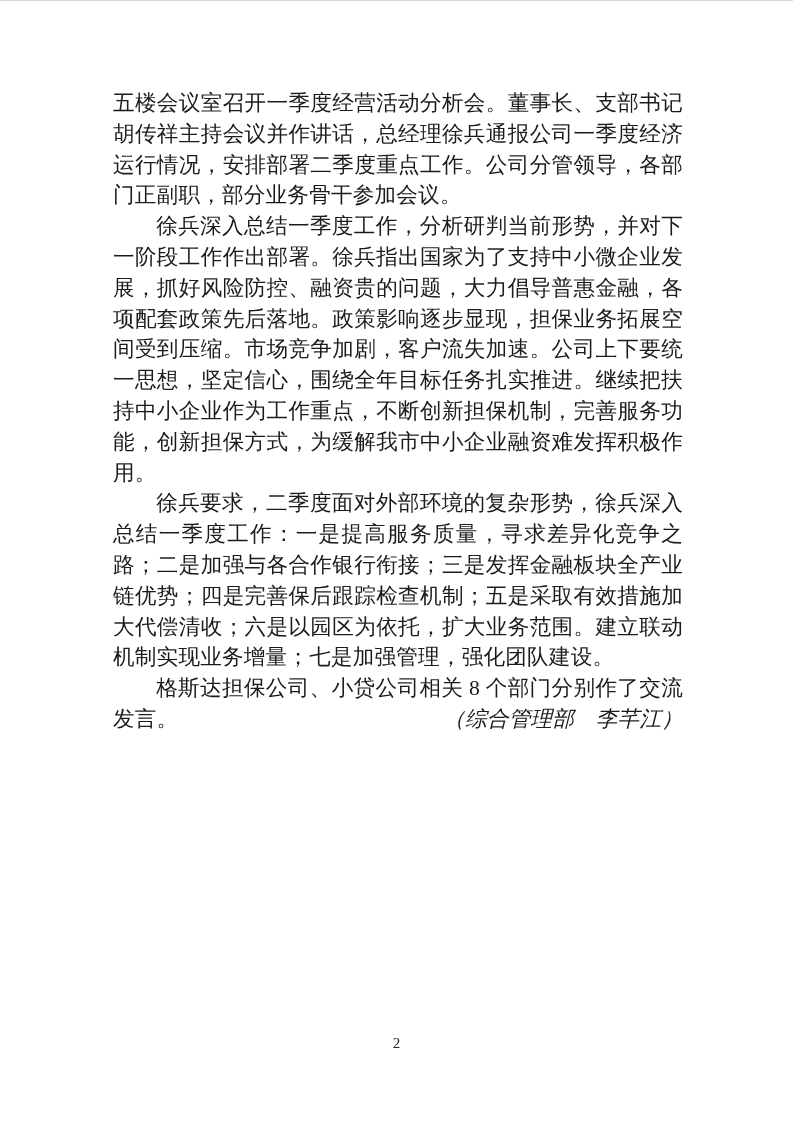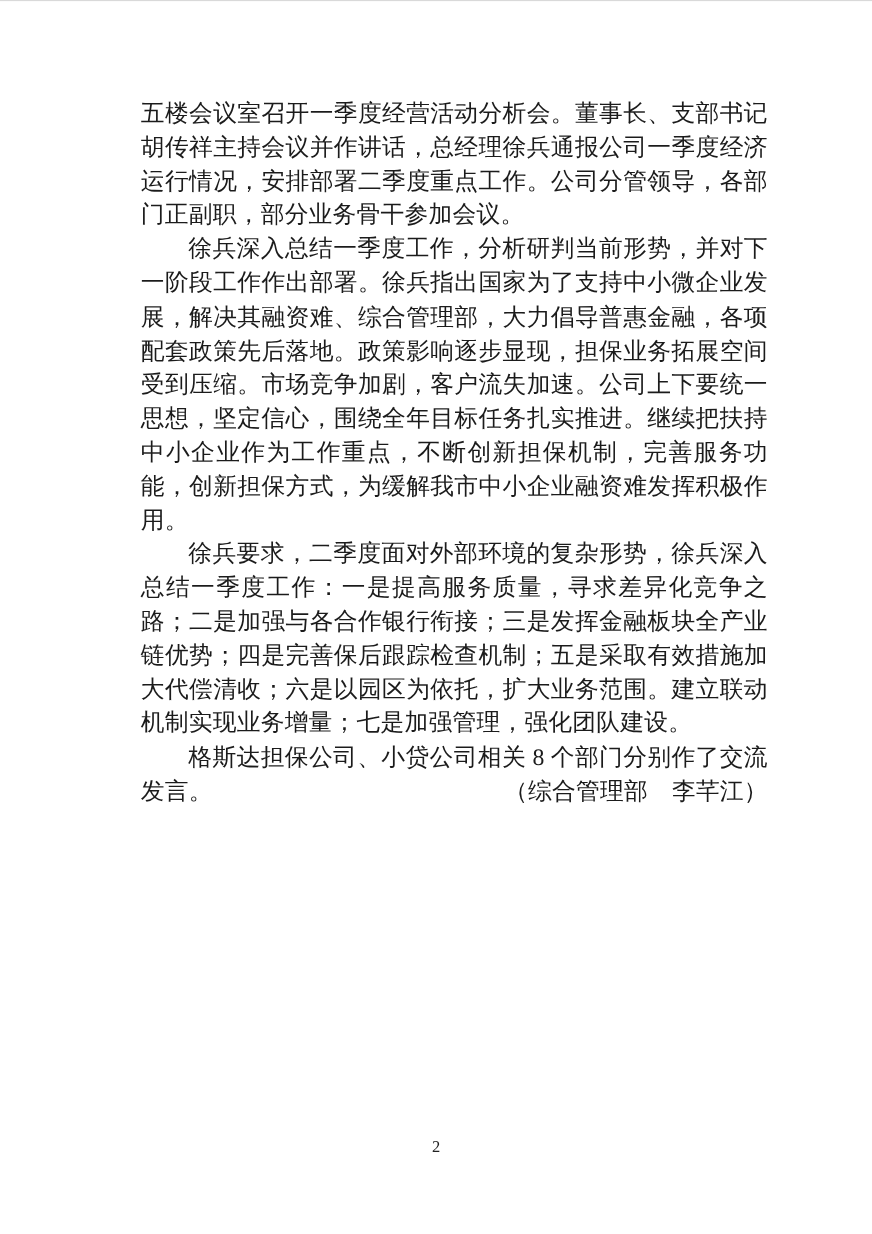--- a/index.html
+++ b/index.html
@@ -15,56 +15,57 @@
     font-family: "Liberation Serif", "DejaVu Serif", serif;
   }
   .scan-edge {
     position: absolute;
     top: 0; left: 0; right: 0;
     height: 1px;
     background: #d9d9d9;
   }
   .text-block {
     position: absolute;
-    left: 128px;
+    left: 113px;
     top: 88px;
     width: 570px;
     color: #1b1b1b;
     font-size: 21.6px;
     line-height: 30.8px;
     text-align: justify;
     text-justify: inter-ideograph;
     letter-spacing: 0.2px;
   }
   .para {
     margin: 0;
     padding: 0;
     text-indent: 2em;
   }
   .para.first {
     text-indent: 0;
   }
   .signature {
     float: right;
+    font-style: italic;
   }
   .page-number {
     position: absolute;
     top: 1035px;
     left: 0;
     width: 100%;
     text-align: center;
     font-size: 15px;
     color: #222222;
   }
 </style>
 </head>
 <body>
 
 <div class="scan-edge"></div>
 
 <div class="text-block">
   <p class="para first">五楼会议室召开一季度经营活动分析会。董事长、支部书记胡传祥主持会议并作讲话，总经理徐兵通报公司一季度经济运行情况，安排部署二季度重点工作。公司分管领导，各部门正副职，部分业务骨干参加会议。</p>
-  <p class="para">徐兵深入总结一季度工作，分析研判当前形势，并对下一阶段工作作出部署。徐兵指出国家为了支持中小微企业发展，解决其融资难、综合管理部，大力倡导普惠金融，各项配套政策先后落地。政策影响逐步显现，担保业务拓展空间受到压缩。市场竞争加剧，客户流失加速。公司上下要统一思想，坚定信心，围绕全年目标任务扎实推进。继续把扶持中小企业作为工作重点，不断创新担保机制，完善服务功能，创新担保方式，为缓解我市中小企业融资难发挥积极作用。</p>
+  <p class="para">徐兵深入总结一季度工作，分析研判当前形势，并对下一阶段工作作出部署。徐兵指出国家为了支持中小微企业发展，抓好风险防控、融资贵的问题，大力倡导普惠金融，各项配套政策先后落地。政策影响逐步显现，担保业务拓展空间受到压缩。市场竞争加剧，客户流失加速。公司上下要统一思想，坚定信心，围绕全年目标任务扎实推进。继续把扶持中小企业作为工作重点，不断创新担保机制，完善服务功能，创新担保方式，为缓解我市中小企业融资难发挥积极作用。</p>
   <p class="para">徐兵要求，二季度面对外部环境的复杂形势，徐兵深入总结一季度工作：一是提高服务质量，寻求差异化竞争之路；二是加强与各合作银行衔接；三是发挥金融板块全产业链优势；四是完善保后跟踪检查机制；五是采取有效措施加大代偿清收；六是以园区为依托，扩大业务范围。建立联动机制实现业务增量；七是加强管理，强化团队建设。</p>
   <p class="para"><span>格斯达担保公司、小贷公司相关 8 个部门分别作了交流发言。</span><span class="signature">（综合管理部　李芊江）</span></p>
 </div>
 
 <div class="page-number">2</div>
 
 </body></html>

